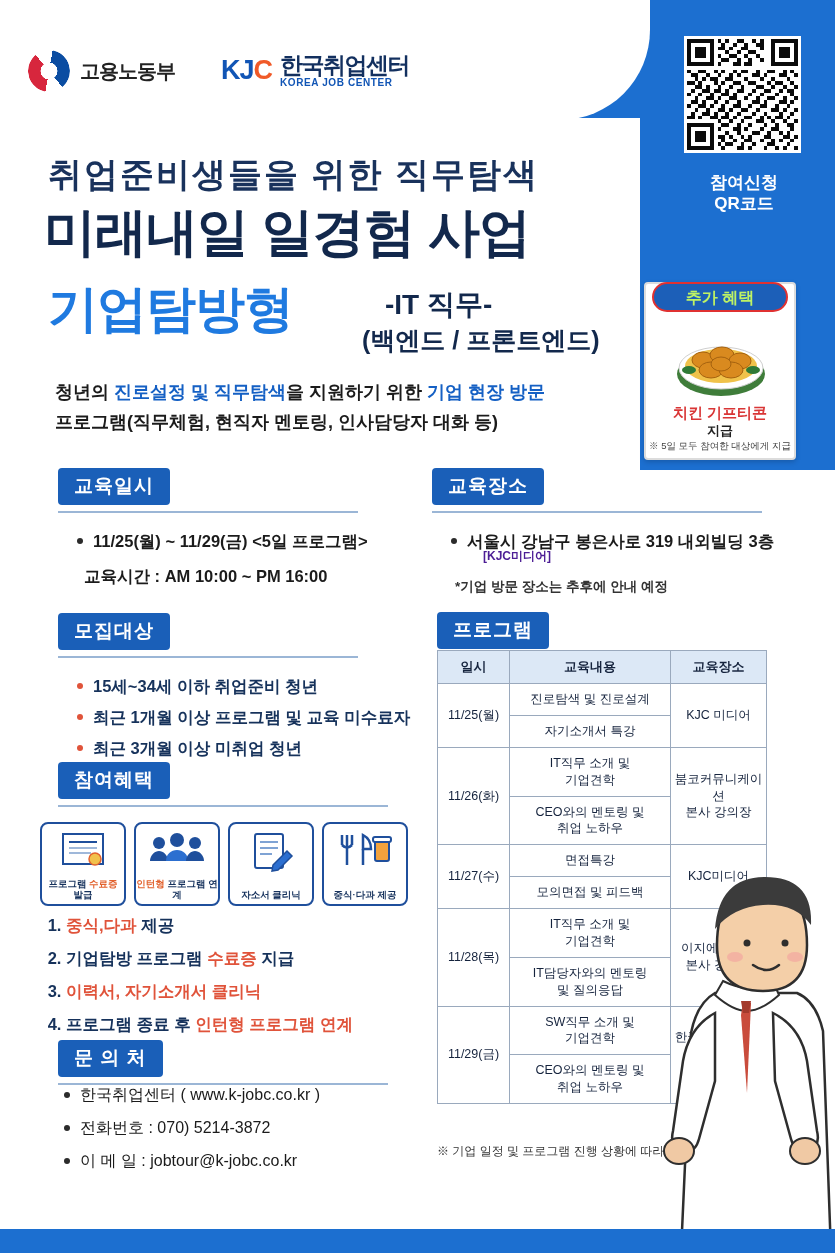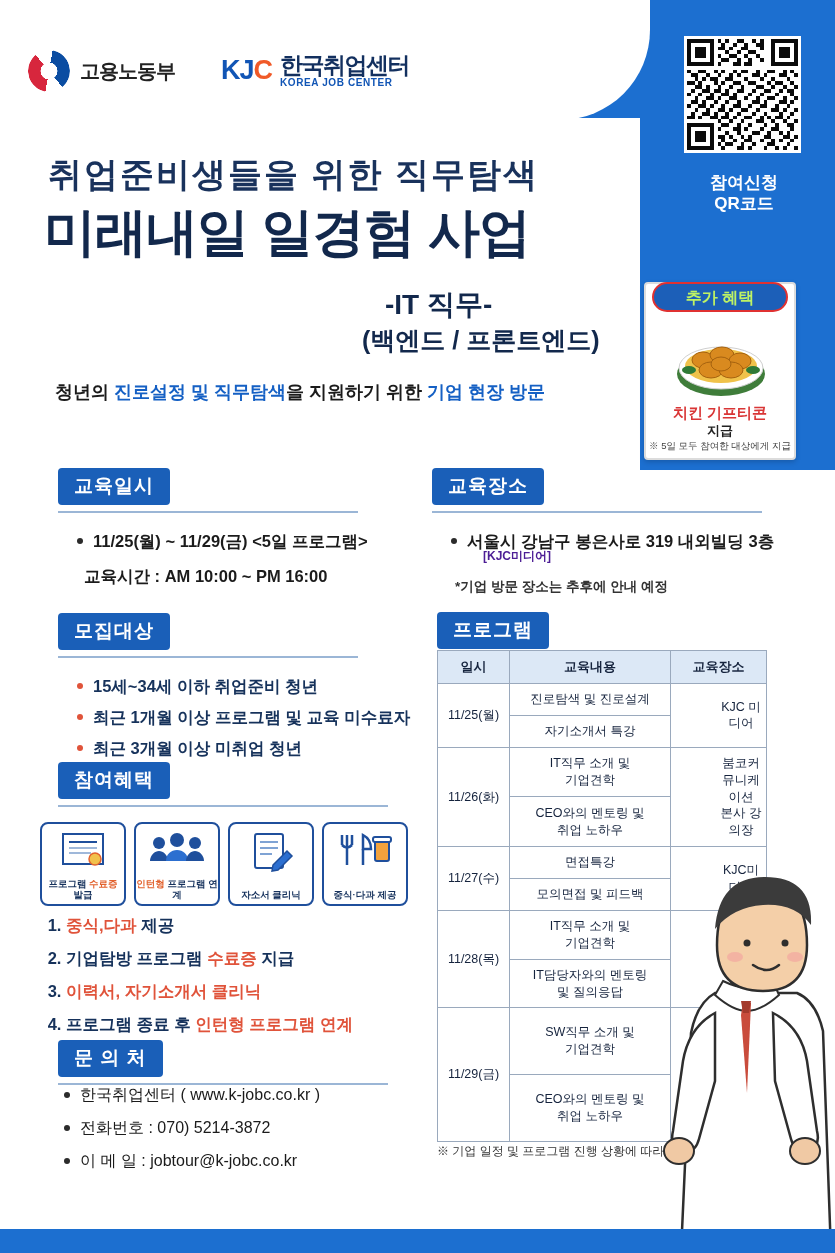--- a/index.html
+++ b/index.html
@@ -186,21 +186,21 @@
   }
   .ptable th {
     background:#dce8f6; border:1px solid #9aa9bd; font-weight:bold;
     padding:7px 2px; font-size:13px;
   }
   .ptable td {
     border:1px solid #9aa9bd; text-align:center; padding:7px 3px; line-height:1.35;
     background:#fff;
   }
   .ptable td.date { width:72px; font-size:12.5px; }
-  .ptable td.place { width:96px;padding-left:48px; }
+  .ptable td.place { width:96px; }
   .tnote { position:absolute; left:437px; top:1143px; font-size:12px; color:#333; }
 
   
   .person { position:absolute; right:0px; bottom:0px; width:180px; height:420px; }
 
   .bottom-strip { position:absolute; left:0; bottom:0; width:835px; height:24px; background:#1c6fd0; }
 </style>
 </head>
 <body>
 
@@ -447,25 +447,27 @@
       </g>
     </svg>
   </div>
   <div class="qr-label">
     <div>참여신청</div>
     <div>QR코드</div>
   </div>
 
   <div class="t-sub">취업준비생들을 위한 직무탐색</div>
   <div class="t-main">미래내일 일경험 사업</div>
+  <div class="t-type">기업탐방형</div>
   <div class="t-it">-IT 직무-</div>
   <div class="t-stack">(백엔드 / 프론트엔드)</div>
   <div class="t-desc1">
     <span>청년의 </span><span class="hl-blue">진로설정 및 직무탐색</span><span>을 지원하기 위한 </span><span class="hl-blue">기업 현장 방문</span>
   </div>
+  <div class="t-desc2">프로그램(직무체험, 현직자 멘토링, 인사담당자 대화 등)</div>
 
   <div class="bonus-card"></div>
   <div class="bonus-ribbon">추가 혜택</div>
   <svg class="chicken" viewBox="0 0 96 78">
     <ellipse cx="48" cy="52" rx="44" ry="22" fill="#3f7d3a"></ellipse>
     <ellipse cx="48" cy="46" rx="42" ry="21" fill="#ffffff" stroke="#cfcfcf"></ellipse>
     <ellipse cx="48" cy="44" rx="36" ry="17" fill="#f0c24a"></ellipse>
     <g fill="#d98a1f" stroke="#a5620f" stroke-width="1">
       <ellipse cx="30" cy="38" rx="11" ry="8"></ellipse>
       <ellipse cx="49" cy="33" rx="12" ry="8"></ellipse>

